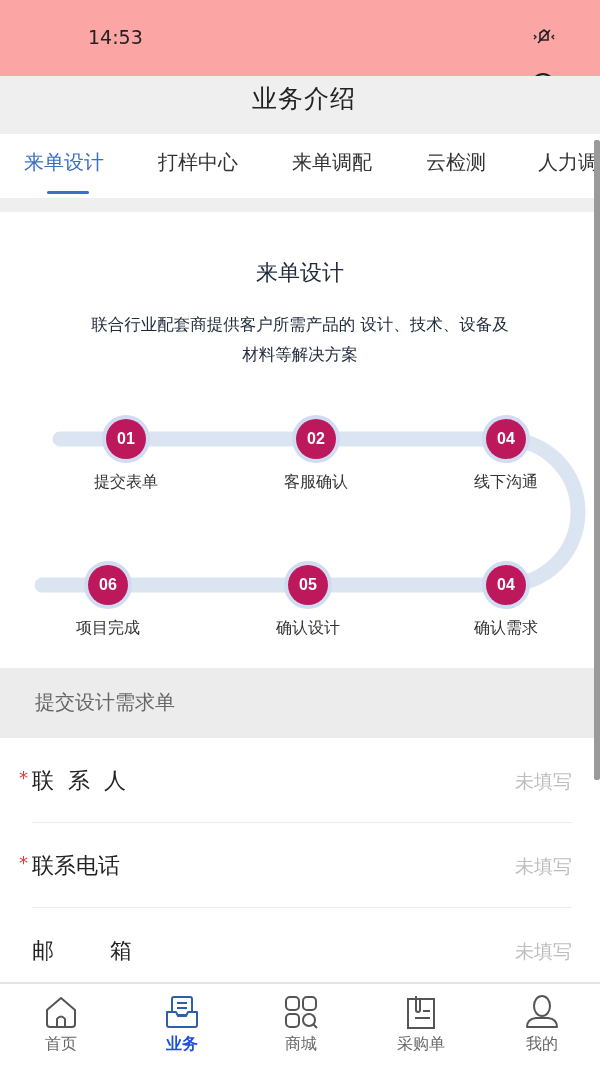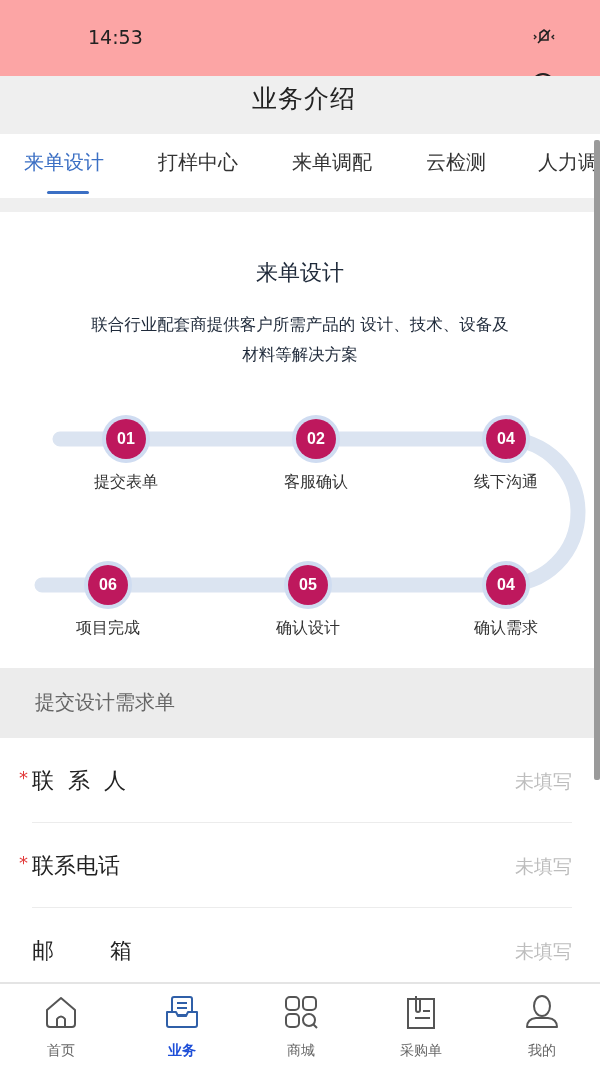--- a/index.html
+++ b/index.html
@@ -37,21 +37,21 @@
   .form-label { position: absolute; left: 32px; top: 28px; font-size: 22px; color: #222; }
   .req { position: absolute; left: 19px; top: 29px; color: #e23a3a; font-size: 18px; }
   .form-value { position: absolute; right: 28px; top: 31px; font-size: 19px; color: #bdbdbd; }
   .divider { position: absolute; left: 32px; right: 28px; bottom: 0; height: 1px; background: #ececec; }
 
   .scrollbar { position: absolute; right: 0; top: 140px; width: 6px; height: 640px; background: #9a9a9a; border-radius: 2px; }
 
   .tabbar { position: absolute; left: 0; top: 982px; width: 600px; height: 85px; background: #fff; border-top: 2px solid #e4e4e4; }
   .tabbar-item { position: absolute; top: 10px; width: 80px; text-align: center; }
   .tabbar-item svg { display: block; margin: 0 auto; }
-  .tabbar-label { display: block; margin-top: 12px; font-size: 14px; color: #666; }
+  .tabbar-label { display: block; margin-top: 4px; font-size: 16px; color: #666; }
   .tabbar-item.active .tabbar-label { color: #1d4ed8; font-weight: bold; }
 </style>
 </head>
 <body>
 
 <div class="statusbar">
   <span class="time">14:53</span>
   <div class="sys-icons">
     <svg width="24" height="18" viewBox="0 0 24 18">
       <path d="M8 5 L12 2 L16 5 L16 12 L8 12 Z" fill="none" stroke="#222" stroke-width="1.6"></path>

